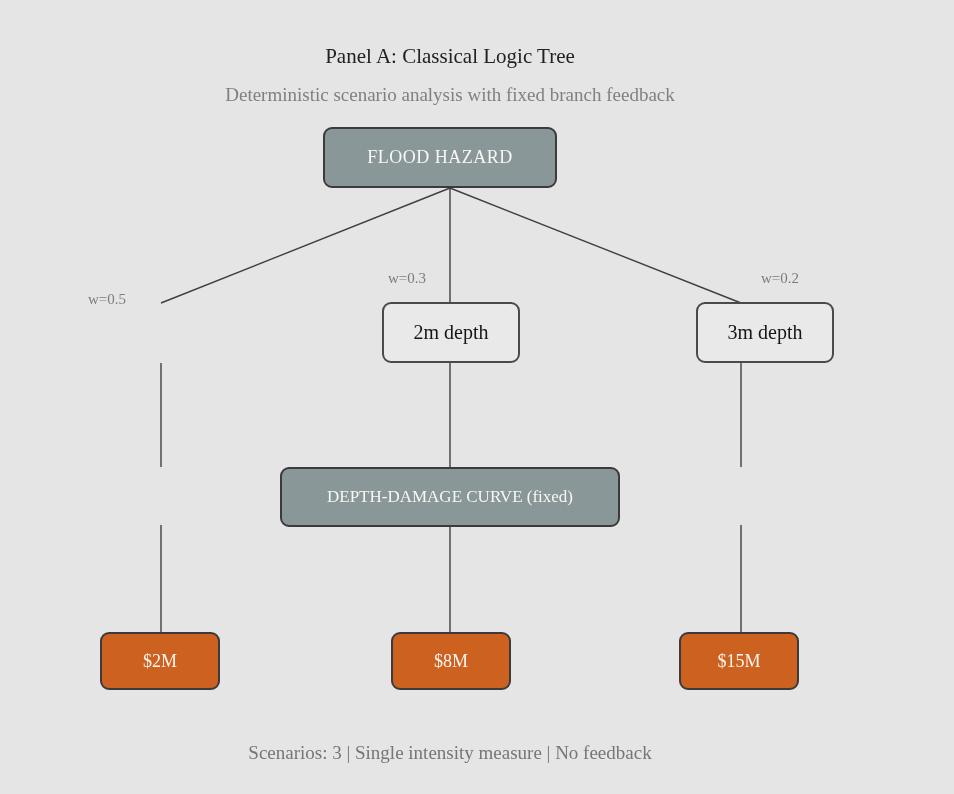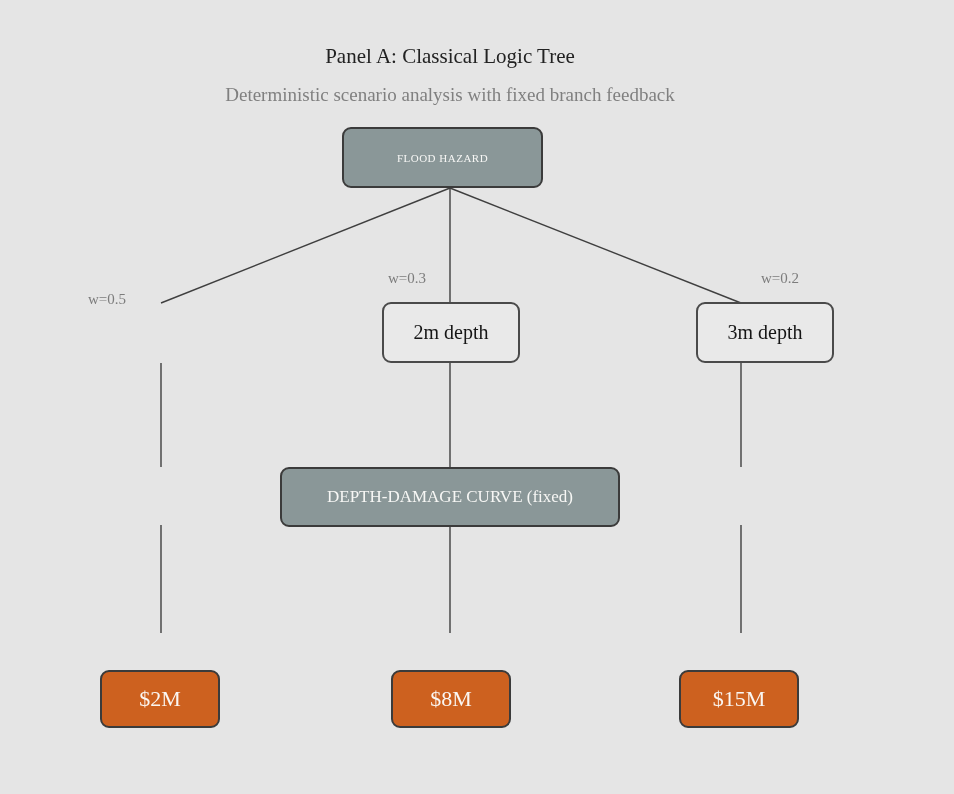--- a/index.html
+++ b/index.html
@@ -48,29 +48,29 @@
     background:var(--light);
     border:2px solid var(--border-mid);
     color:#161616;
   }
   .node-orange{
     background:var(--orange);
     border:2px solid var(--border-dark);
     color:#faf6f2;
   }
 
-  .node-root{left:342px;top:127px;width:201px;height:61px;font-size:11px;letter-spacing:0.5px;}
+  .node-root{left:323px;top:127px;width:234px;height:61px;font-size:18px;letter-spacing:0.5px;}
   .node-dd{left:280px;top:467px;width:340px;height:60px;font-size:17px;}
 
   .node-depth{top:302px;width:138px;height:61px;font-size:20px;}
   .node-depth.d0{left:92px;}
   .node-depth.d1{left:382px;}
   .node-depth.d2{left:696px;}
 
-  .node-loss{top:632px;width:120px;height:58px;font-size:22px;margin-top:38px;}
+  .node-loss{top:632px;width:120px;height:58px;font-size:18px;}
   .node-loss.l0{left:100px;}
   .node-loss.l1{left:391px;}
   .node-loss.l2{left:679px;}
 
   .weight{
     position:absolute;z-index:2;
     font-size:15px;color:var(--muted);
   }
   .weight.w0{left:88px;top:270px;margin-top:21px;}
   .weight.w1{left:388px;top:270px;}
@@ -108,14 +108,15 @@
 
   <div class="node node-light node-depth d1">2m depth</div>
   <div class="node node-light node-depth d2">3m depth</div>
 
   <div class="node node-slate node-dd">DEPTH-DAMAGE CURVE (fixed)</div>
 
   <div class="node node-orange node-loss l0">$2M</div>
   <div class="node node-orange node-loss l1">$8M</div>
   <div class="node node-orange node-loss l2">$15M</div>
 
+  <div class="fig-footer">Scenarios: 3 | Single intensity measure | No feedback</div>
 
 </div>
 
 </body></html>

